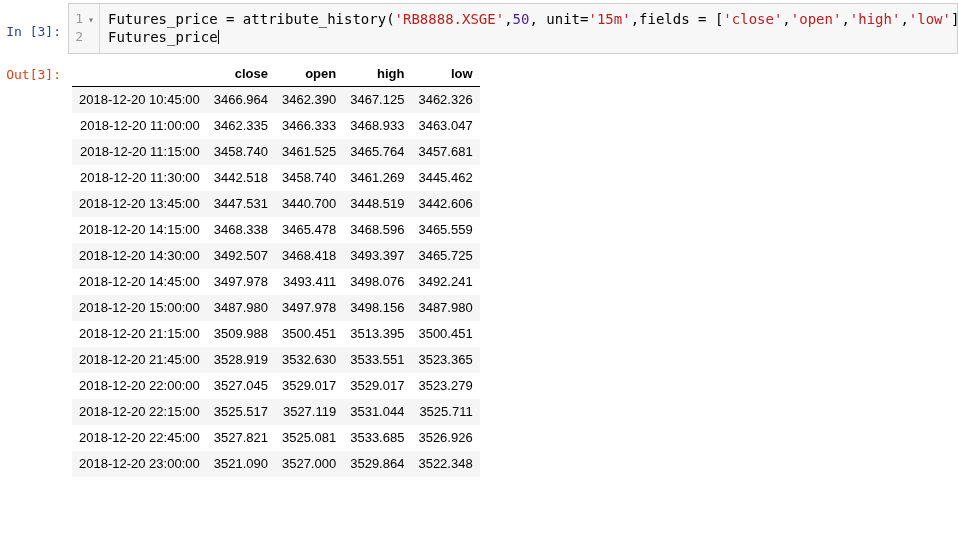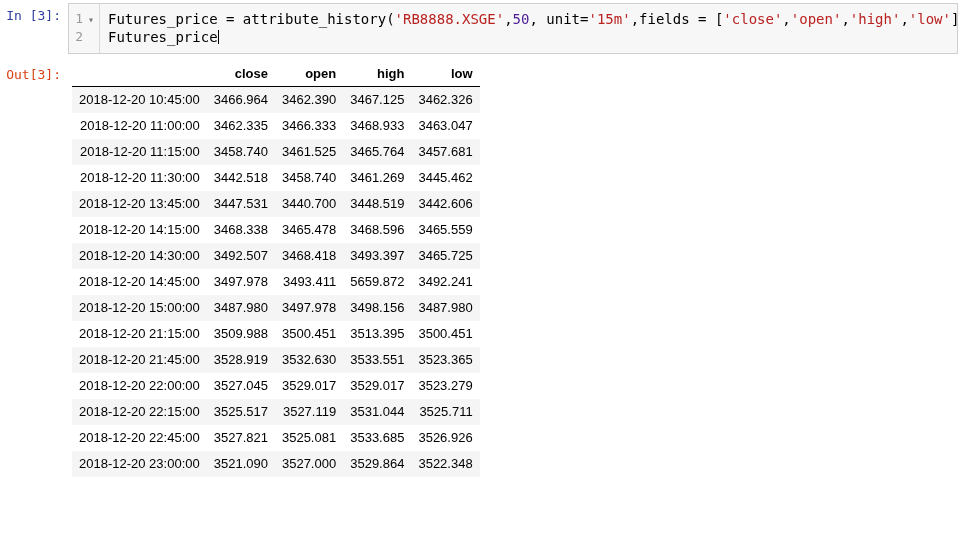--- a/index.html
+++ b/index.html
@@ -10,21 +10,21 @@
   }
   .cell-row { display: flex; align-items: flex-start; }
 
   
   .prompt {
     flex: 0 0 68px; width: 68px;
     font-family: "DejaVu Sans Mono", "Liberation Mono", monospace;
     font-size: 13px; text-align: right; padding-right: 7px;
     white-space: pre; cursor: default;
   }
-  .in-prompt  { color: #303f9f; padding-top: 8px; }
+  .in-prompt  { color: #303f9f; padding-top: 24px; }
   .out-prompt { color: #d84315; padding-top: 5px; }
 
   
   .input-area {
     flex: 1 1 auto; margin-top: 3px;
     border: 1px solid #cfcfcf; background: #f7f7f7;
     display: flex; overflow: hidden;
   }
   .gutter {
     flex: 0 0 30px; padding: 6px 0 7px;
@@ -149,21 +149,21 @@
               <th>2018-12-20 14:30:00</th>
               <td>3492.507</td>
               <td>3468.418</td>
               <td>3493.397</td>
               <td>3465.725</td>
             </tr>
             <tr>
               <th>2018-12-20 14:45:00</th>
               <td>3497.978</td>
               <td>3493.411</td>
-              <td>5659.872</td>
+              <td>3498.076</td>
               <td>3492.241</td>
             </tr>
             <tr>
               <th>2018-12-20 15:00:00</th>
               <td>3487.980</td>
               <td>3497.978</td>
               <td>3498.156</td>
               <td>3487.980</td>
             </tr>
             <tr>

